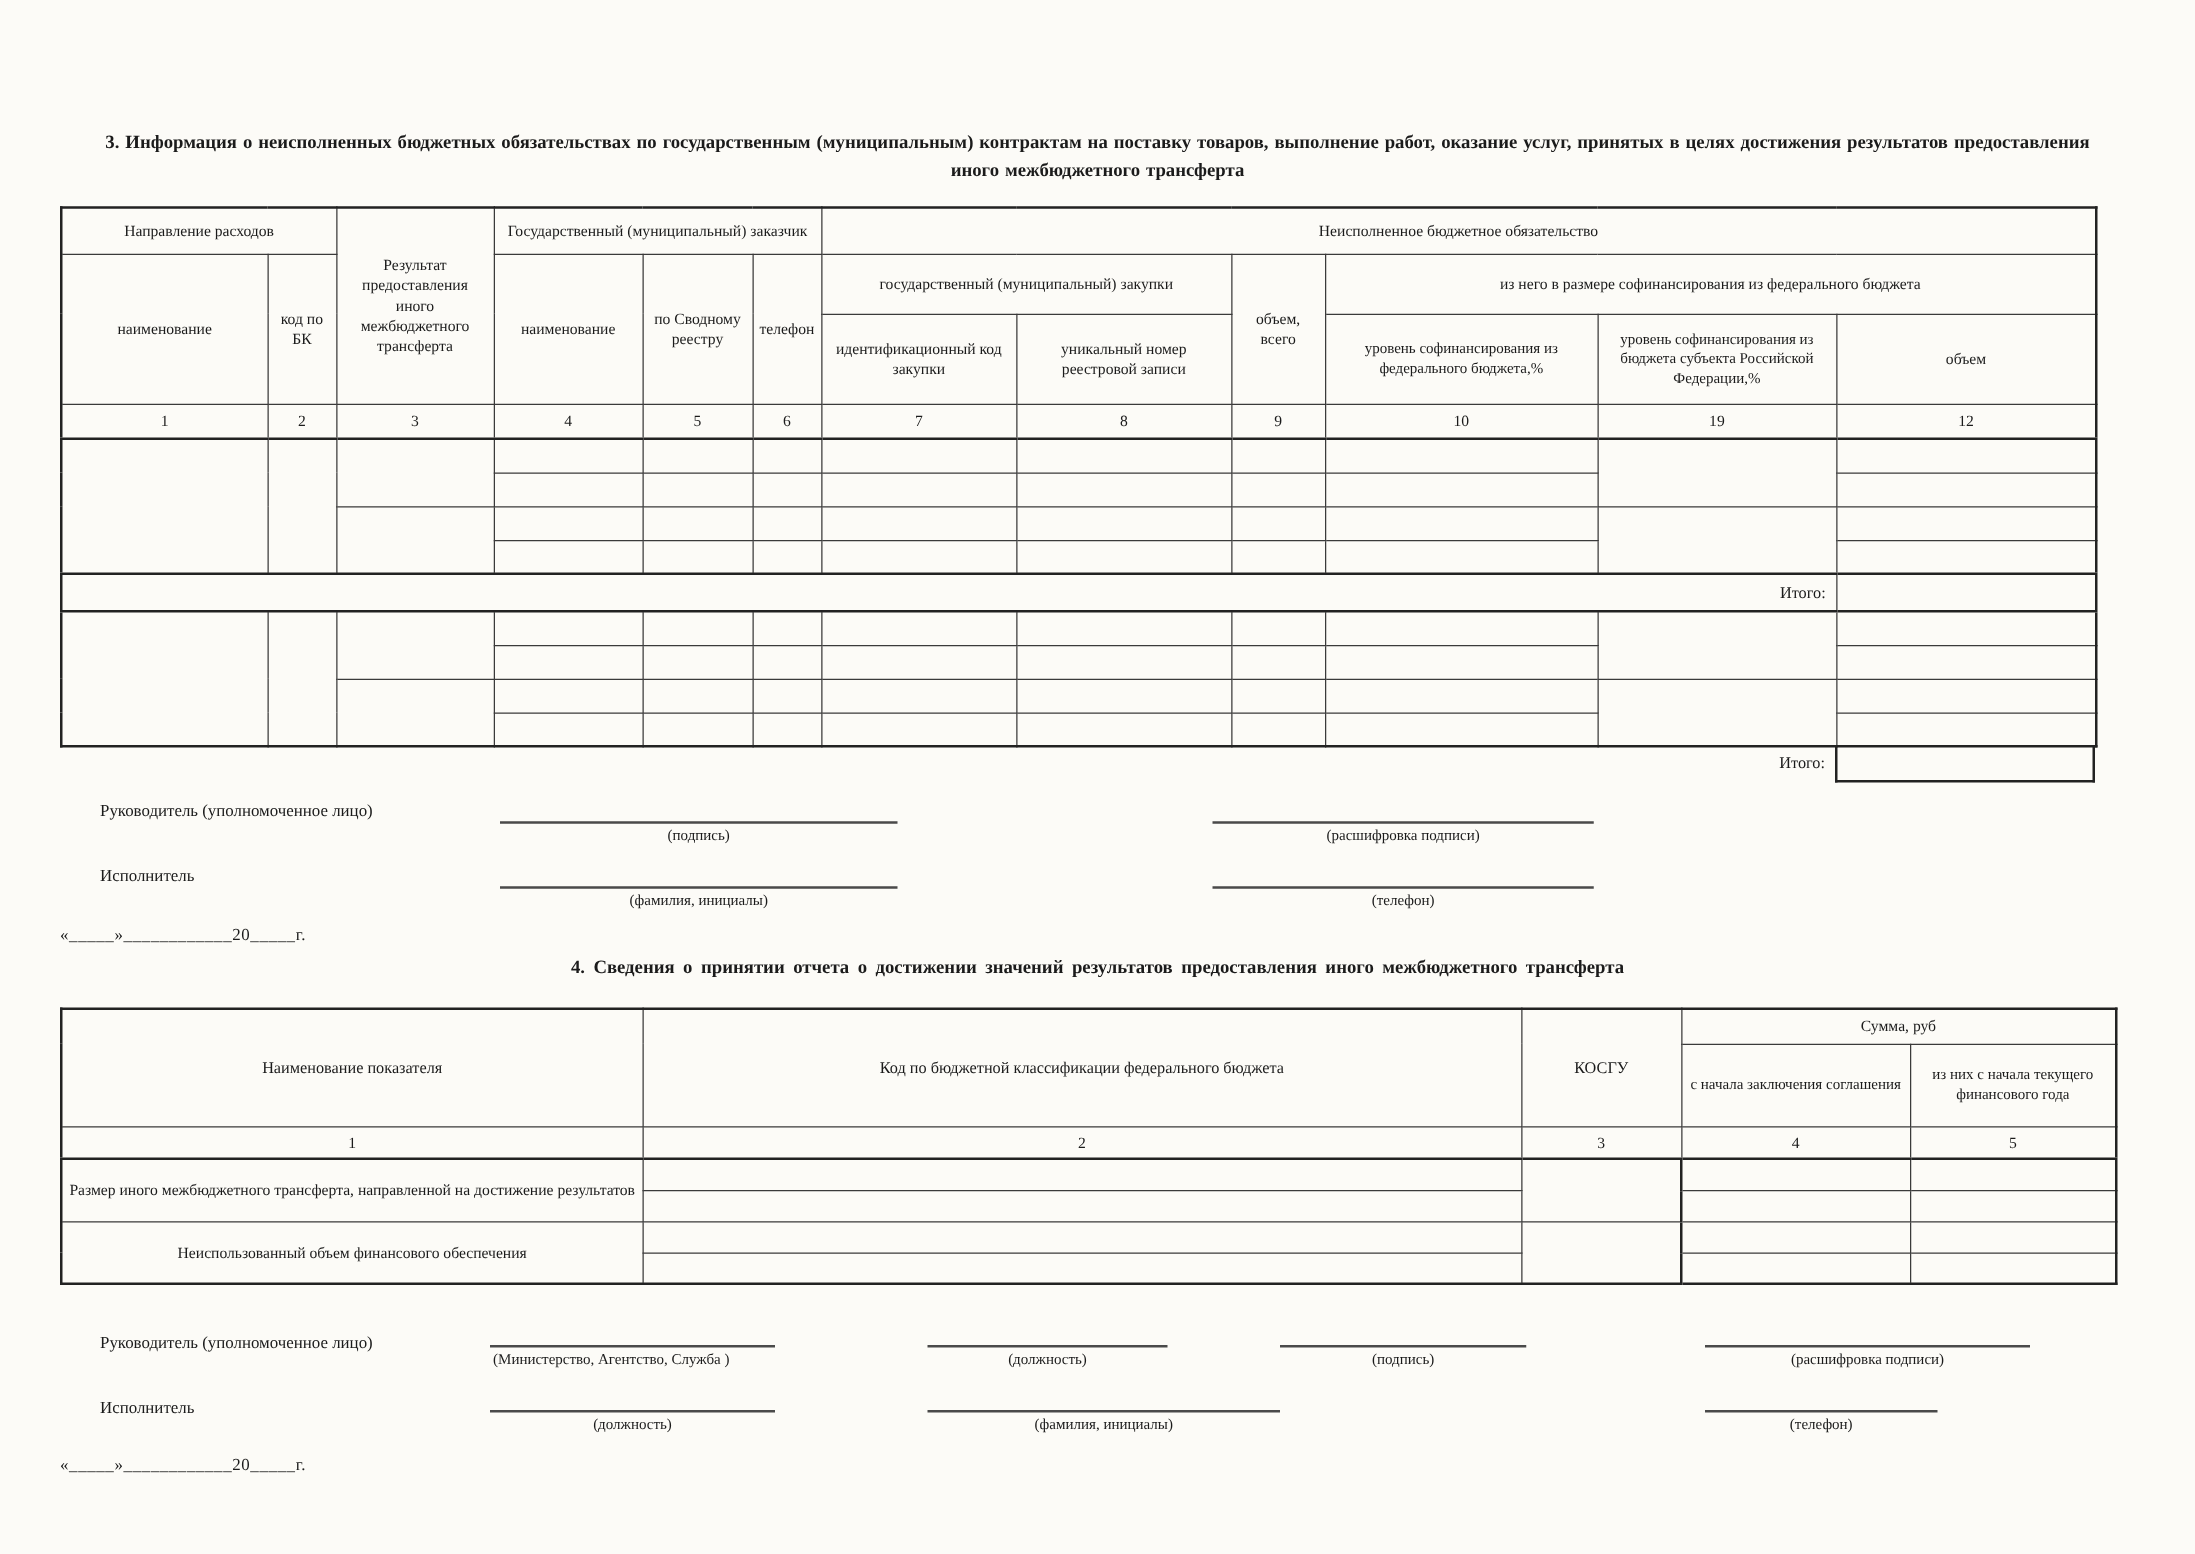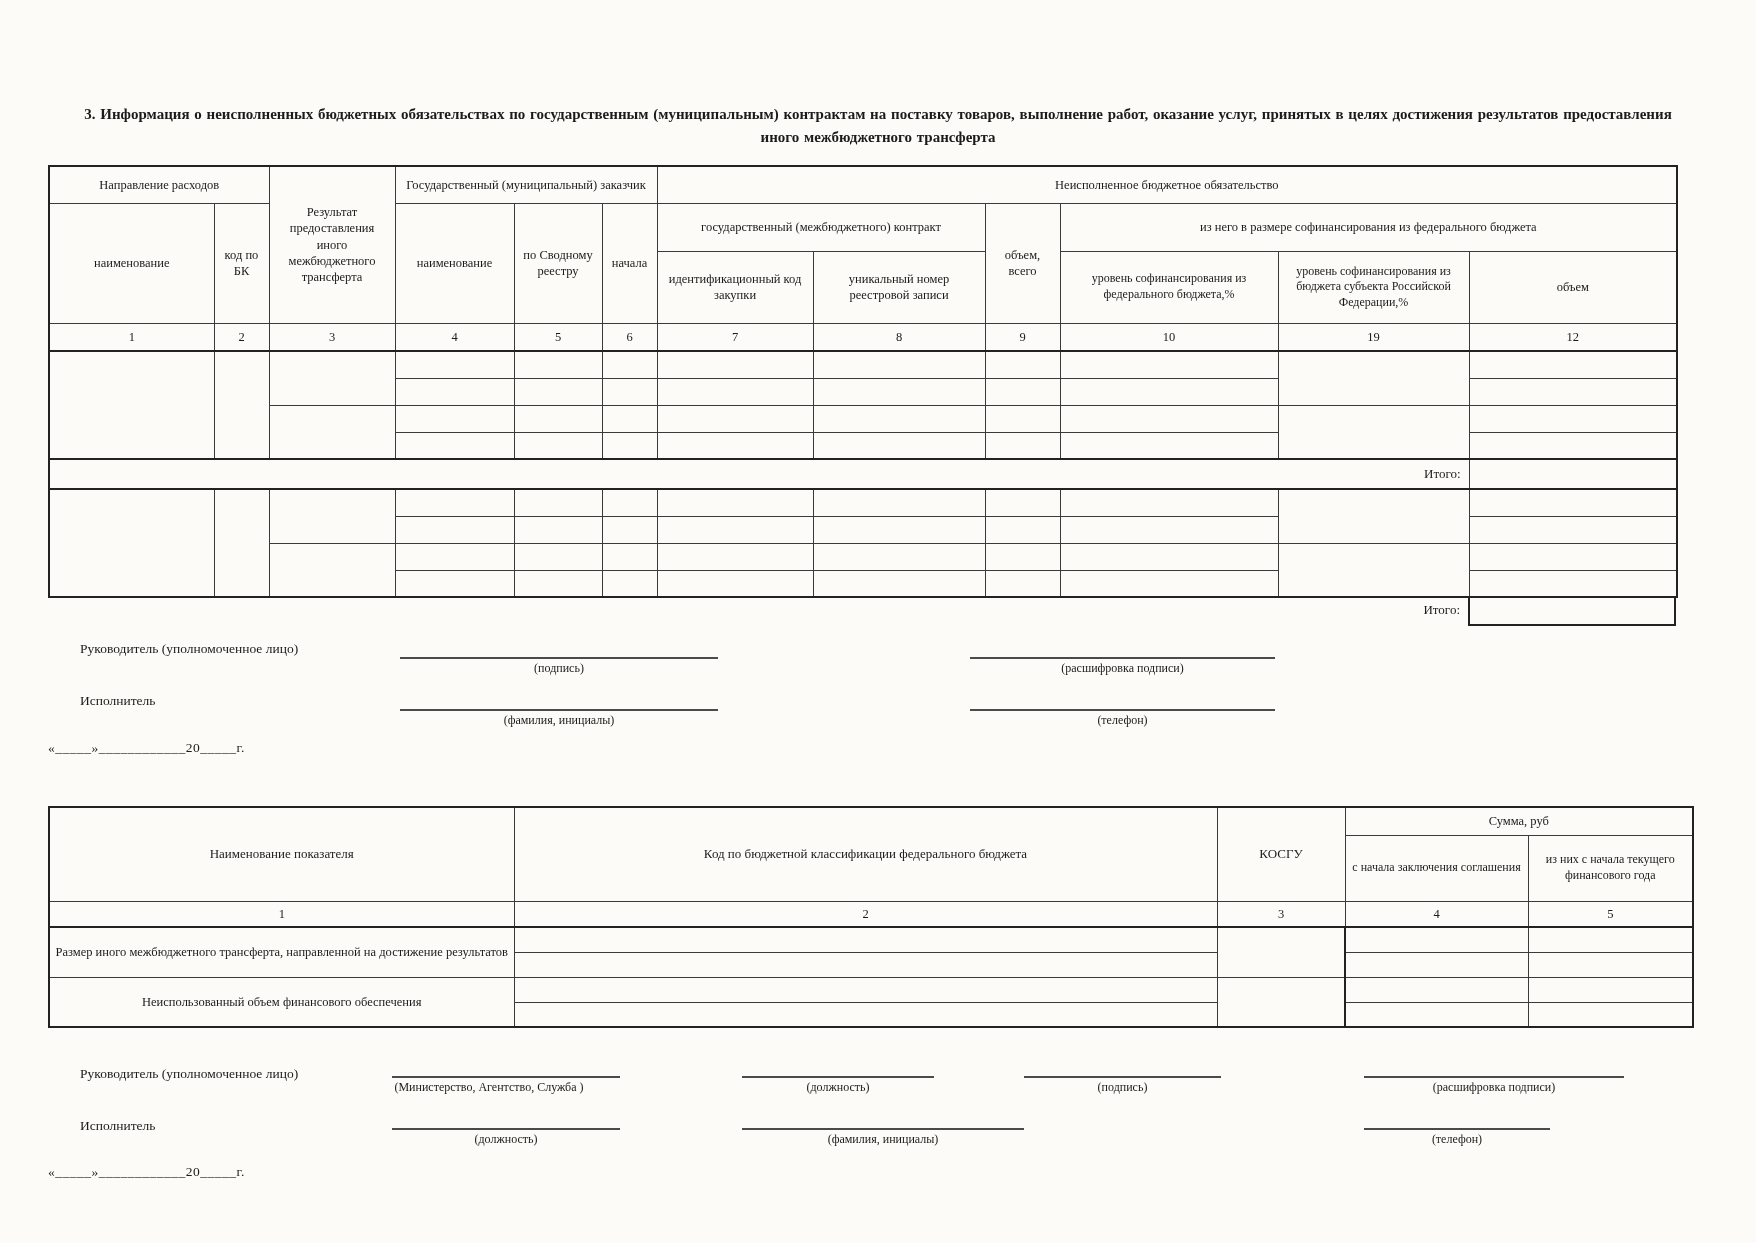--- a/index.html
+++ b/index.html
@@ -78,22 +78,22 @@
       <td rowspan="3">Результат предоставления иного межбюджетного трансферта</td>
       <td colspan="3">Государственный  (муниципальный)  заказчик</td>
       <td colspan="6">Неисполненное бюджетное обязательство</td>
     </tr>
 
     <tr class="h48">
       <td rowspan="2">наименование</td>
       <td rowspan="2">код по БК</td>
       <td rowspan="2">наименование</td>
       <td rowspan="2">по Сводному реестру</td>
-      <td rowspan="2">начала</td>
-      <td colspan="2">государственный  (межбюджетного)  контракт</td>
+      <td rowspan="2">телефон</td>
+      <td colspan="2">государственный  (муниципальный)  закупки</td>
       <td rowspan="2">объем, всего</td>
       <td colspan="3">из него в размере софинансирования из федерального бюджета</td>
     </tr>
 
     <tr class="h72">
       <td>идентификационный код закупки</td>
       <td>уникальный номер реестровой записи</td>
       <td class="small">уровень софинансирования из федерального бюджета,%</td>
       <td class="small">уровень софинансирования из бюджета субъекта Российской Федерации,%</td>
       <td>объем</td>
@@ -227,20 +227,21 @@
   <div class="sig-caption" style="left:970px;top:661px;width:305px;">(расшифровка подписи)</div>
 
   <div class="sig-label" style="left:48px;top:693px;">Исполнитель</div>
   <div class="sig-line" style="left:400px;top:695px;width:318px;"></div>
   <div class="sig-caption" style="left:400px;top:713px;width:318px;">(фамилия, инициалы)</div>
   <div class="sig-line" style="left:970px;top:695px;width:305px;"></div>
   <div class="sig-caption" style="left:970px;top:713px;width:305px;">(телефон)</div>
 
   <div class="date-line" style="left:48px;top:740px;">«_____»____________20_____г.</div>
 
+  <div class="sec-title s4" style="top:763px;">4. Сведения о принятии отчета о достижении значений результатов предоставления иного межбюджетного трансферта</div>
 
   <table class="doc-table t4" style="top:806px;">
     <colgroup>
       <col style="width:465px">
         <col style="width:703px">
         <col style="width:128px">
       <col style="width:183px">
         <col style="width:165px">
     </colgroup>
     <tbody>

